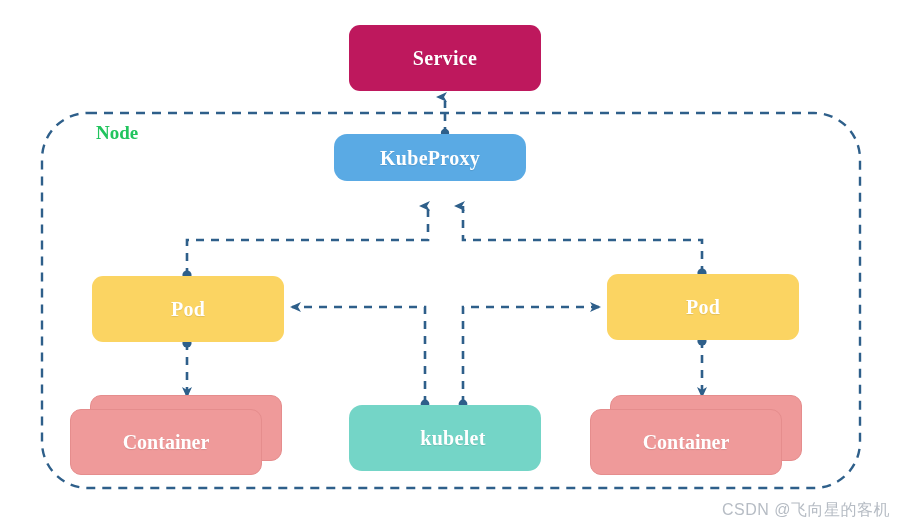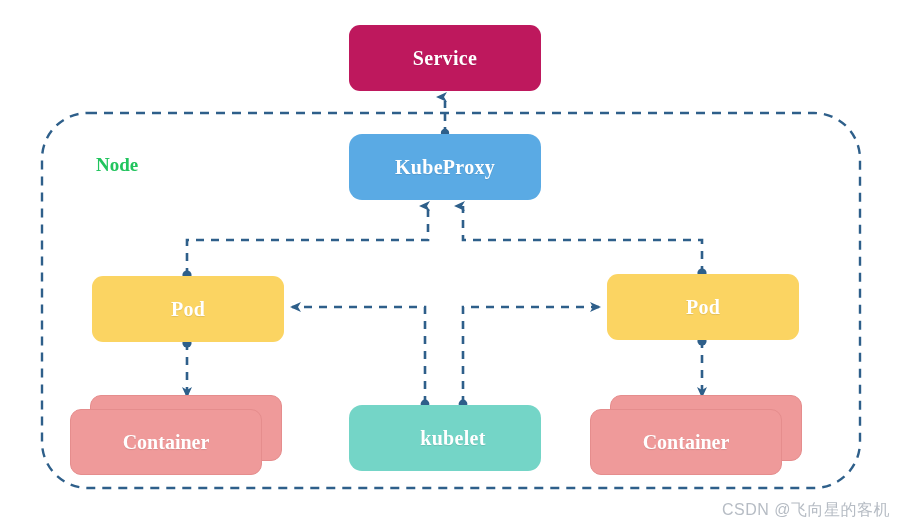--- a/index.html
+++ b/index.html
@@ -45,22 +45,22 @@
     line-height: 1;
   }
   #service-box {
     left: 349px; top: 25px;
     width: 192px; height: 66px;
     background: #be185d;
     font-size: 20px;
     border-radius: 11px;
   }
   #kubeproxy-box {
-    left: 349px; top: 134px;
-    width: 192px; height: 66px;
+    left: 334px; top: 134px;
+    width: 192px; height: 47px;
     background: #5aaae4;
     font-size: 20px;
     border-radius: 13px;
   }
   #pod-left-box {
     left: 92px; top: 276px;
     width: 192px; height: 66px;
     background: #fbd462;
     font-size: 20px;
     border-radius: 11px;
@@ -115,21 +115,20 @@
   }
   #node-label {
     position: absolute;
     left: 96px;
     top: 122px;
     color: #21c45d;
     font-family: "Liberation Serif", "DejaVu Serif", serif;
     font-weight: 700;
     font-size: 19px;
     user-select: none;
-    margin-top: 32px;
   }
   #watermark {
     position: absolute;
     right: 12px;
     bottom: 4px;
     color: #b6bcc4;
     font-family: "Liberation Sans", "DejaVu Sans", sans-serif;
     font-size: 16px;
     letter-spacing: 0.5px;
     user-select: none;

